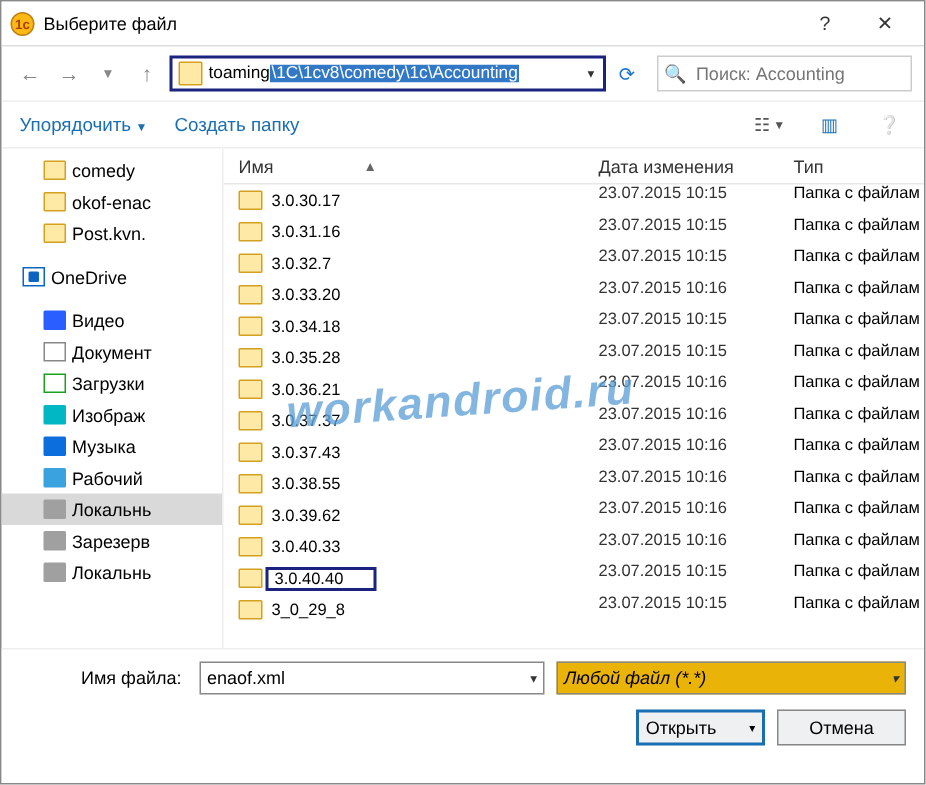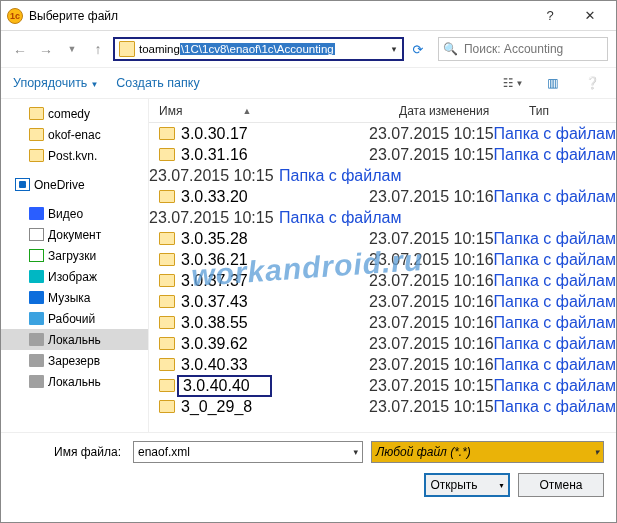--- a/index.html
+++ b/index.html
@@ -48,24 +48,24 @@
   .t-mus{background:#0c6ddc;border-radius:1px;}
   .t-dsk{background:#3ba2e0;border-radius:1px;}
 
   .listwrap{flex:1;display:flex;flex-direction:column;overflow:hidden;}
   .colhdr{height:24px;display:flex;border-bottom:1px solid #e8e8e8;align-items:center;font-size:12px;color:#333;}
   .col-n{width:250px;padding-left:10px;display:flex;align-items:center;gap:60px;}
   .col-n .sort{font-size:9px;color:#666;}
   .col-d{width:130px;}
   .col-t{flex:1;}
   .rows{flex:1;overflow:hidden;position:relative;}
-  .row{height:21px;display:flex;align-items:center;font-size:16px;}
+  .row{height:21px;display:flex;font-size:11px;}
   .row .c-n{width:250px;padding-left:10px;display:flex;align-items:center;gap:6px;white-space:nowrap;}
   .row .c-d{width:130px;color:#333;white-space:nowrap;}
-  .row .c-t{flex:1;color:#1d4ed8;white-space:nowrap;}
+  .row .c-t{flex:1;color:#000000;white-space:nowrap;}
   .f-ico{width:16px;height:13px;background:#ffe9a6;border:1px solid #d4a020;border-radius:1px;flex:none;}
   .row.sel .c-n .name-box{border:2px solid #1a237e;padding:0 20px 0 4px;margin-left:-4px;}
   .hscroll{height:17px;background:#f0f0f0;border-top:1px solid #ddd;display:flex;align-items:center;}
   .hscroll .arr{width:17px;text-align:center;color:#555;font-size:10px;}
   .hscroll .track{flex:1;position:relative;height:100%;}
   .hscroll .thumb{position:absolute;left:0;top:2px;height:13px;width:180px;background:#c8c8c8;}
 
   .footer{position:absolute;left:0;right:0;bottom:0;height:90px;padding:8px 12px;border-top:1px solid #eee;background:#fff;}
   .frow{display:flex;align-items:center;gap:8px;margin-bottom:10px;}
   .flabel{width:112px;text-align:right;font-size:12px;padding-right:4px;}
@@ -90,21 +90,21 @@
 </div>
 
 <div class="navrow">
   <div class="nav-arr">←</div>
   <div class="nav-arr">→</div>
   <div class="nav-arr" style="font-size:9px">▼</div>
   <div class="nav-arr">↑</div>
   <div class="addr-wrap">
     <div class="addr-icon"></div>
     <div class="addr-text">
-      <span>toaming</span><span class="hl">\1C\1cv8\enaof\1c\Accounting</span>
+      <span>toaming</span><span class="hl">\1C\1cv8\comedy\1c\Accounting</span>
     </div>
     <div class="addr-dd">▾</div>
   </div>
   <div class="refresh">⟳</div>
   <div class="search">
     <span class="s-icon">🔍</span>
     <input placeholder="Поиск: Accounting" style="">
   </div>
 </div>
 
@@ -196,32 +196,40 @@
         </div>
         <div class="row">
           <div class="c-n">
             <span class="f-ico"></span>
             <span>3.0.31.16</span>
           </div>
           <div class="c-d">23.07.2015 10:15</div>
           <div class="c-t">Папка с файлам</div>
         </div>
         <div class="row">
+          <div class="c-n">
+            <span class="f-ico"></span>
+            <span>3.0.32.7</span>
+          </div>
           <div class="c-d">23.07.2015 10:15</div>
           <div class="c-t">Папка с файлам</div>
         </div>
         <div class="row">
           <div class="c-n">
             <span class="f-ico"></span>
             <span>3.0.33.20</span>
           </div>
           <div class="c-d">23.07.2015 10:16</div>
           <div class="c-t">Папка с файлам</div>
         </div>
         <div class="row">
+          <div class="c-n">
+            <span class="f-ico"></span>
+            <span>3.0.34.18</span>
+          </div>
           <div class="c-d">23.07.2015 10:15</div>
           <div class="c-t">Папка с файлам</div>
         </div>
         <div class="row">
           <div class="c-n">
             <span class="f-ico"></span>
             <span>3.0.35.28</span>
           </div>
           <div class="c-d">23.07.2015 10:15</div>
           <div class="c-t">Папка с файлам</div>

